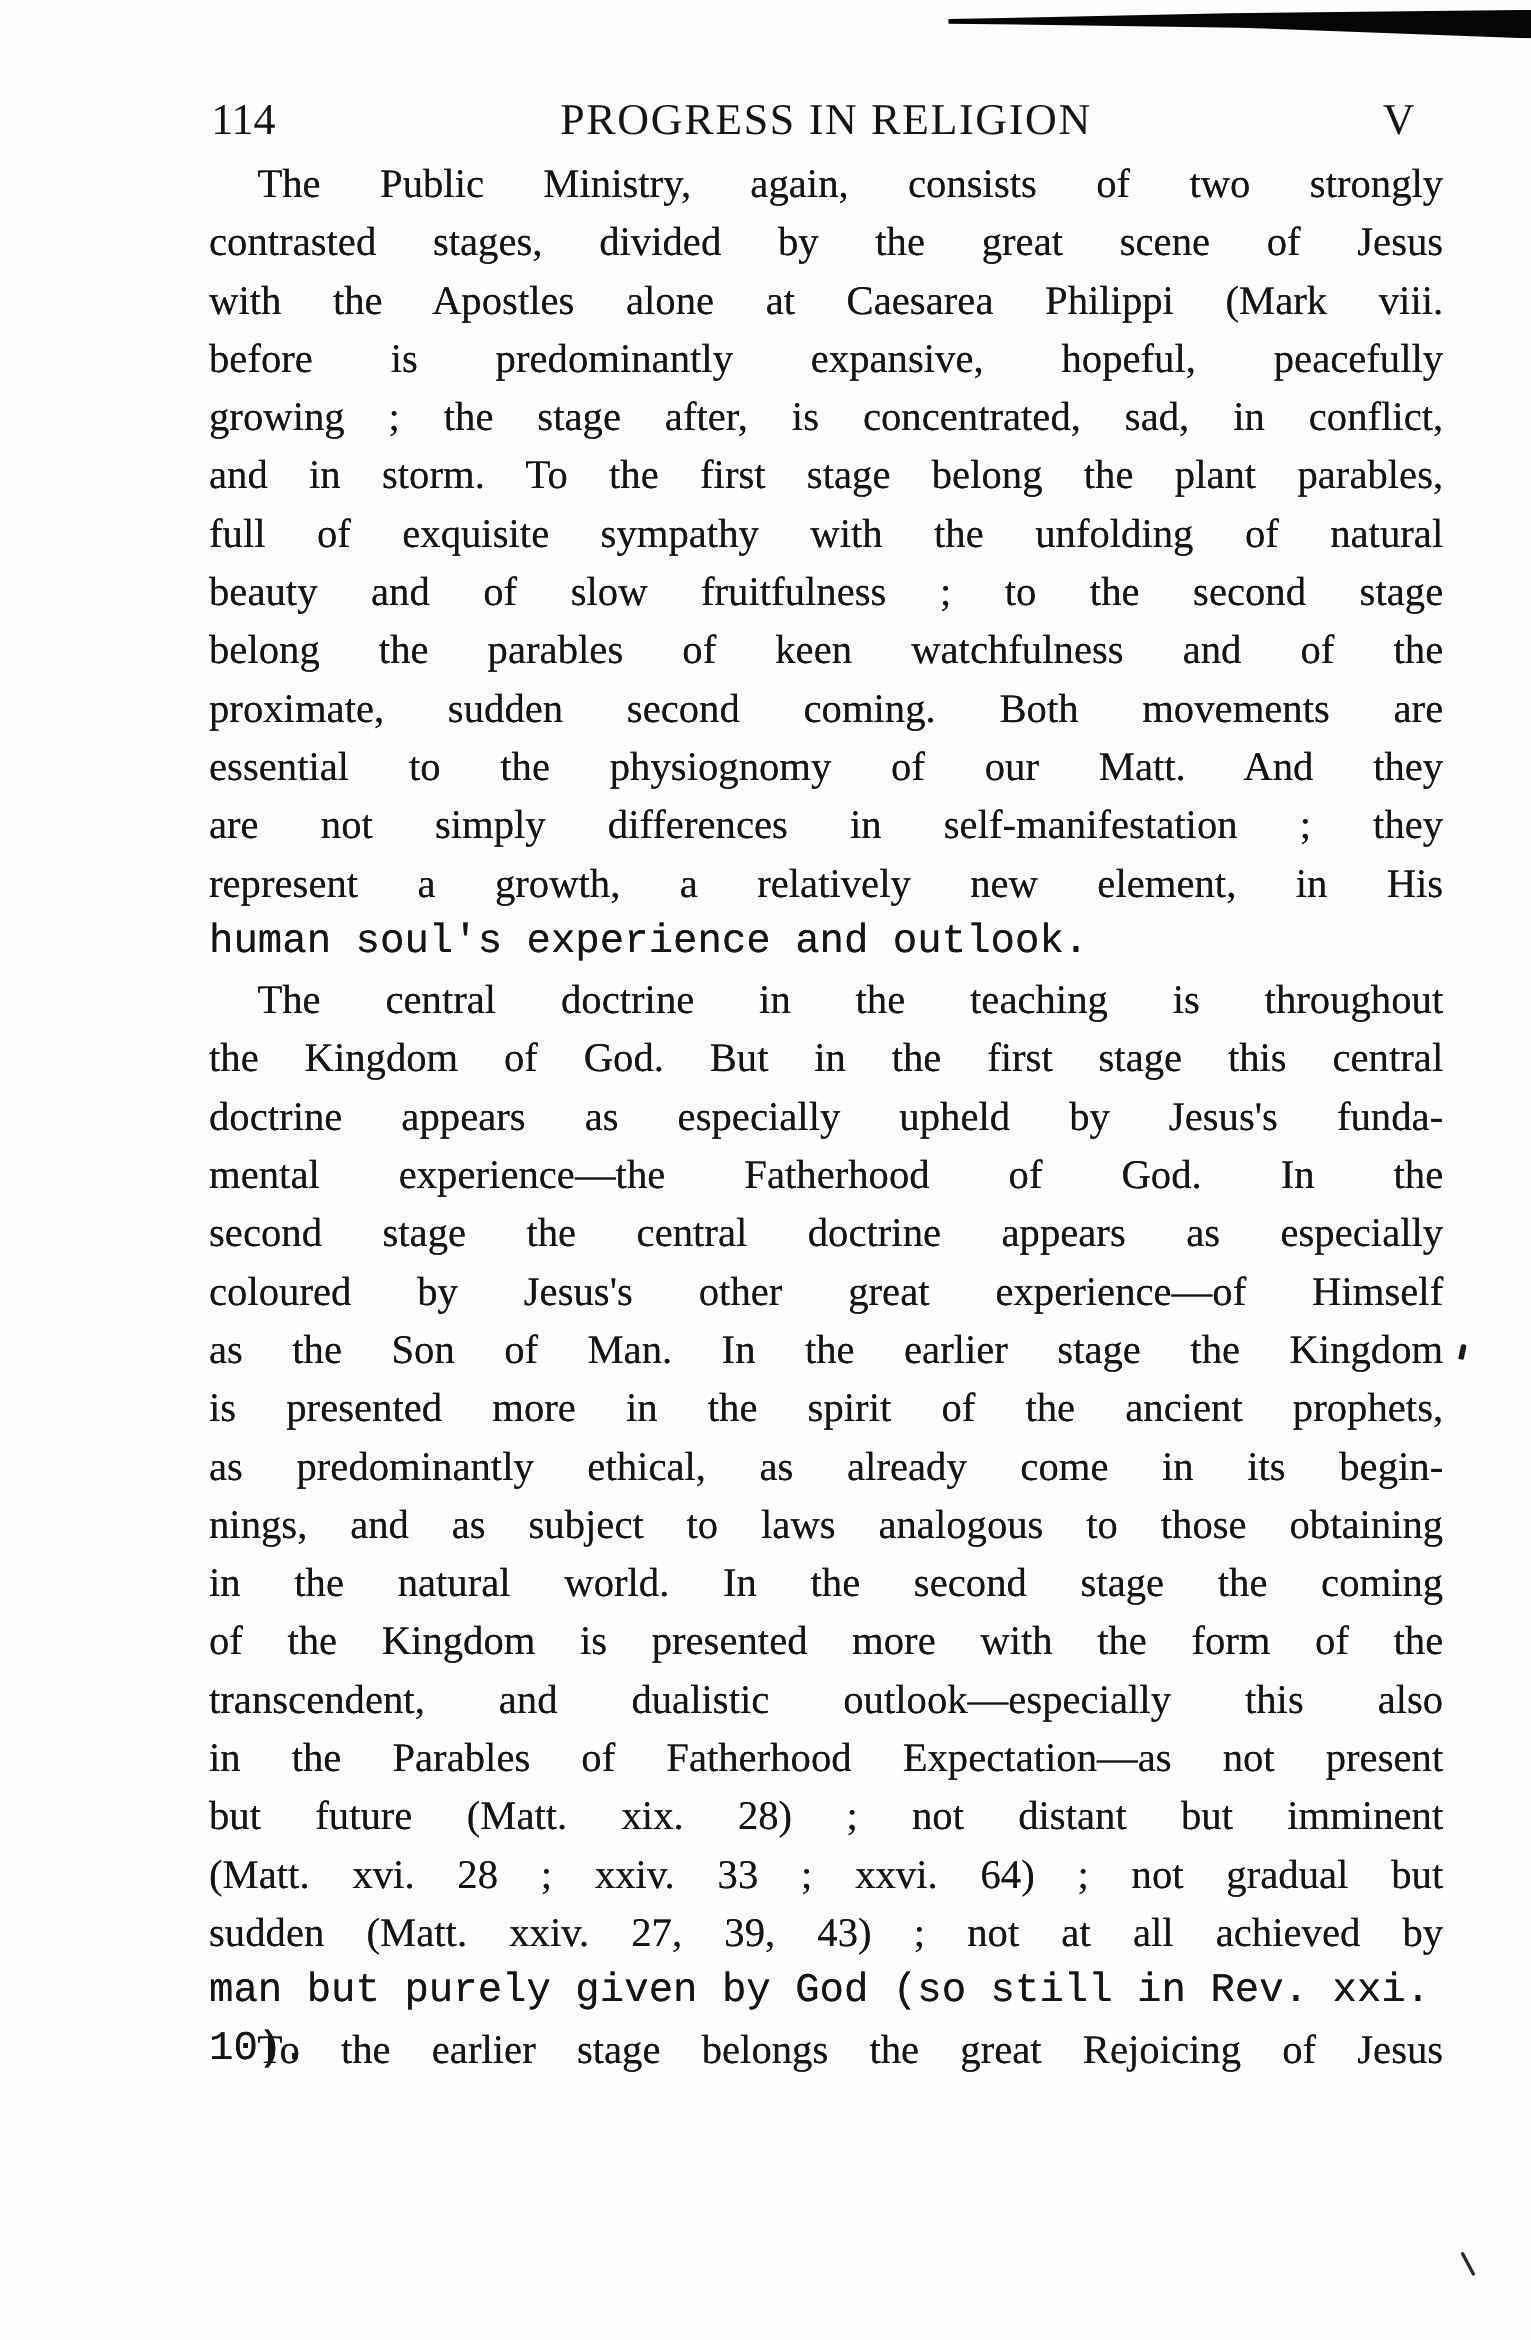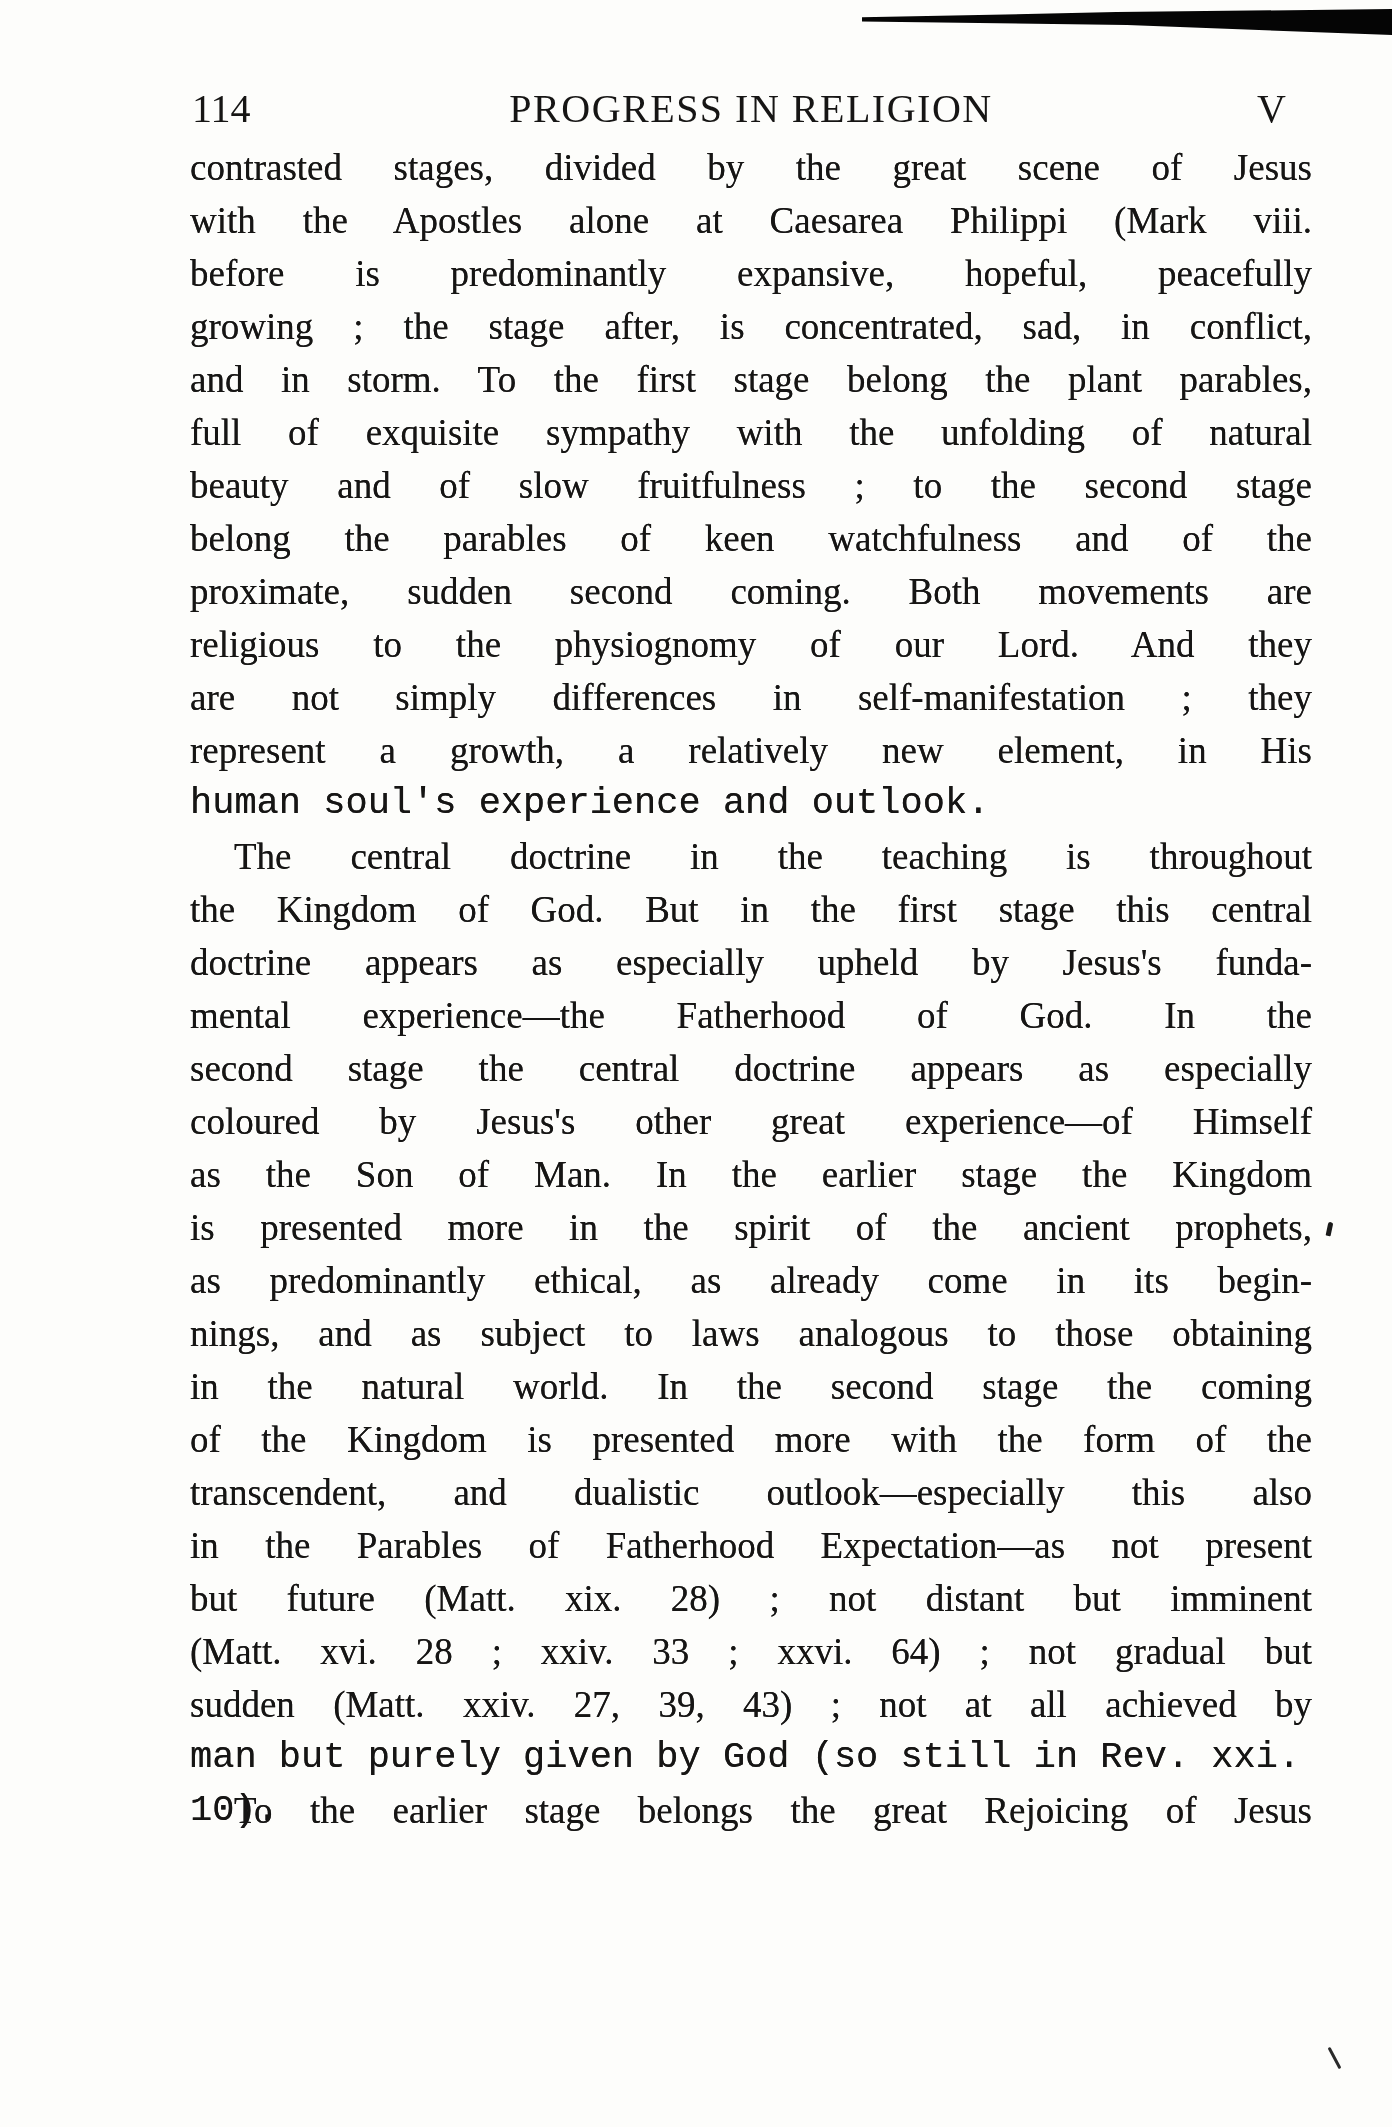--- a/index.html
+++ b/index.html
@@ -102,30 +102,31 @@
 <div class="page">
   <div class="streak"></div>
 
   <div class="header">
     <span class="pagenum">114</span>
     <span class="runtitle">PROGRESS IN RELIGION</span>
     <span class="chapnum">V</span>
   </div>
 
   <div class="text-block" id="text-block">
+      <div class="line indent">The Public Ministry, again, consists of two strongly</div>
       <div class="line">contrasted stages, divided by the great scene of Jesus</div>
       <div class="line">with the Apostles alone at Caesarea Philippi (Mark viii.</div>
       <div class="line">before is predominantly expansive, hopeful, peacefully</div>
       <div class="line">growing ; the stage after, is concentrated, sad, in conflict,</div>
       <div class="line">and in storm. To the first stage belong the plant parables,</div>
       <div class="line">full of exquisite sympathy with the unfolding of natural</div>
       <div class="line">beauty and of slow fruitfulness ; to the second stage</div>
       <div class="line">belong the parables of keen watchfulness and of the</div>
       <div class="line">proximate, sudden second coming. Both movements are</div>
-      <div class="line">religious to the physiognomy of our Lord. And they</div>
+      <div class="line">essential to the physiognomy of our Matt. And they</div>
       <div class="line">are not simply differences in self-manifestation ; they</div>
       <div class="line">represent a growth, a relatively new element, in His</div>
       <div class="line flush-last">human soul's experience and outlook.</div>
       <div class="line indent">The central doctrine in the teaching is throughout</div>
       <div class="line">the Kingdom of God. But in the first stage this central</div>
       <div class="line">doctrine appears as especially upheld by Jesus's funda-</div>
       <div class="line">mental experience—the Fatherhood of God. In the</div>
       <div class="line">second stage the central doctrine appears as especially</div>
       <div class="line">coloured by Jesus's other great experience—of Himself</div>
       <div class="line">as the Son of Man. In the earlier stage the Kingdom</div>

